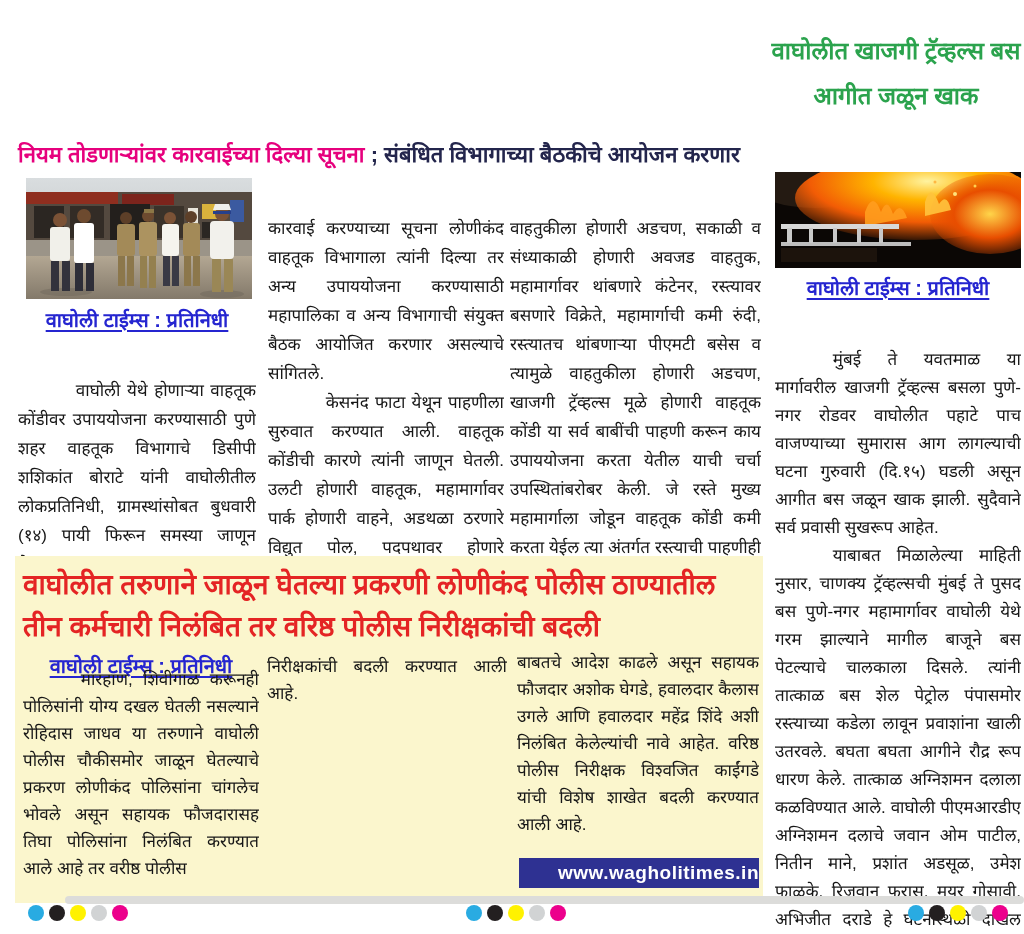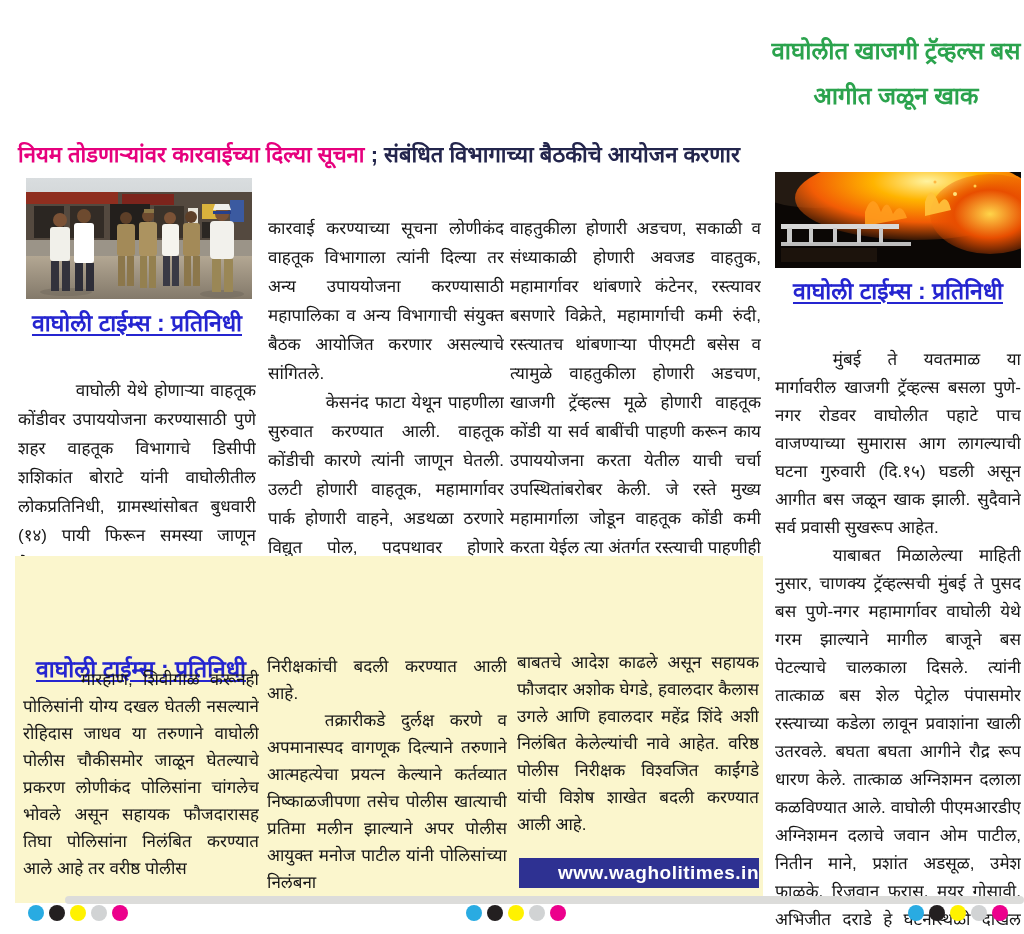--- a/index.html
+++ b/index.html
@@ -12,21 +12,21 @@
   .main-headline { left:18px; top:20px; width:748px; font-size:38px; line-height:54px;
                    font-weight:bold; color:#23254c; }
   .sub-headline { left:18px; top:138px; width:748px; font-size:22px; font-weight:bold; color:#23254c; }
   .sub-accent { color:#e6007d; }
 
   
   .photo-left { left:26px; top:178px; width:226px; height:121px; overflow:hidden; }
   .photo-right { left:775px; top:172px; width:246px; height:96px; overflow:hidden; }
 
   
-  .byline { color:#2525d0; font-weight:bold; font-size:23px; text-align:center;
+  .byline { color:#2525d0; font-weight:bold; font-size:20px; text-align:center;
             text-decoration:underline; text-underline-offset:3px; }
   .byline-left  { left:18px;  top:306px; width:238px; }
   .byline-right { left:775px; top:274px; width:246px; }
 
   
   .body-col { font-size:17px; line-height:29px; color:#161616; text-align:justify; overflow:hidden;margin-top:40px; }
   .col1 { left:18px;  top:336px; width:238px; height:214px; }
   .col2 { left:268px; top:174px; width:236px; height:380px; }
   .col3 { left:510px; top:174px; width:251px; height:380px; }
   .right-body { left:775px; top:306px; width:246px; height:592px; line-height:28px; }
@@ -186,30 +186,30 @@
   </div>
 
   <div class="abs byline byline-right">वाघोली टाईम्स : प्रतिनिधी</div>
 
   <div class="abs body-col right-body">
     <p class="indent">मुंबई ते यवतमाळ या मार्गावरील खाजगी ट्रॅव्हल्स बसला पुणे-नगर रोडवर वाघोलीत पहाटे पाच वाजण्याच्या सुमारास आग लागल्याची घटना गुरुवारी (दि.१५) घडली असून आगीत बस जळून खाक झाली. सुदैवाने सर्व प्रवासी सुखरूप आहेत.</p>
     <p class="indent">याबाबत मिळालेल्या माहिती नुसार, चाणक्य ट्रॅव्हल्सची मुंबई ते पुसद बस पुणे-नगर महामार्गावर वाघोली येथे गरम झाल्याने मागील बाजूने बस पेटल्याचे चालकाला दिसले. त्यांनी तात्काळ बस शेल पेट्रोल पंपासमोर रस्त्याच्या कडेला लावून प्रवाशांना खाली उतरवले. बघता बघता आगीने रौद्र रूप धारण केले. तात्काळ अग्निशमन दलाला कळविण्यात आले. वाघोली पीएमआरडीए अग्निशमन दलाचे जवान ओम पाटील, नितीन माने, प्रशांत अडसूळ, उमेश फाळके, रिजवान फरास, मयूर गोसावी, अभिजीत दराडे हे घटनास्थळी दाखल झाले आणि आग आटोक्यात आणली.</p>
   </div>
 
   <div class="abs yellow-panel">
+    <h2 class="abs red-headline">वाघोलीत तरुणाने जाळून घेतल्या प्रकरणी लोणीकंद पोलीस ठाण्यातील तीन कर्मचारी निलंबित तर वरिष्ठ पोलीस निरीक्षकांची बदली</h2>
 
     <div class="abs byline y-byline">वाघोली टाईम्स : प्रतिनिधी</div>
 
     <div class="abs y-col y-col1">
       <p class="indent">मारहाण, शिवीगाळ करूनही पोलिसांनी योग्य दखल घेतली नसल्याने रोहिदास जाधव या तरुणाने वाघोली पोलीस चौकीसमोर जाळून घेतल्याचे प्रकरण लोणीकंद पोलिसांना चांगलेच भोवले असून सहायक फौजदारासह तिघा पोलिसांना निलंबित करण्यात आले आहे तर वरीष्ठ पोलीस</p>
     </div>
 
     <div class="abs y-col y-col2">
       <p>निरीक्षकांची बदली करण्यात आली आहे.</p>
-      <p class="indent">तक्रारीकडे दुर्लक्ष करणे व अपमानास्पद वागणूक दिल्याने तरुणाने आत्महत्येचा प्रयत्न केल्याने कर्तव्यात निष्काळजीपणा तसेच पोलीस खात्याची प्रतिमा मलीन झाल्याने अपर पोलीस आयुक्त मनोज पाटील यांनी पोलिसांच्या निलंबना</p>
     </div>
 
     <div class="abs y-col y-col3">
       <p>बाबतचे आदेश काढले असून सहायक फौजदार अशोक घेगडे, हवालदार कैलास उगले आणि हवालदार महेंद्र शिंदे अशी निलंबित केलेल्यांची नावे आहेत. वरिष्ठ पोलीस निरीक्षक विश्वजित काईंगडे यांची विशेष शाखेत बदली करण्यात आली आहे.</p>
     </div>
 
     <div class="abs website-box">
       <span>www.wagholitimes.in</span>
     </div>
   </div>

